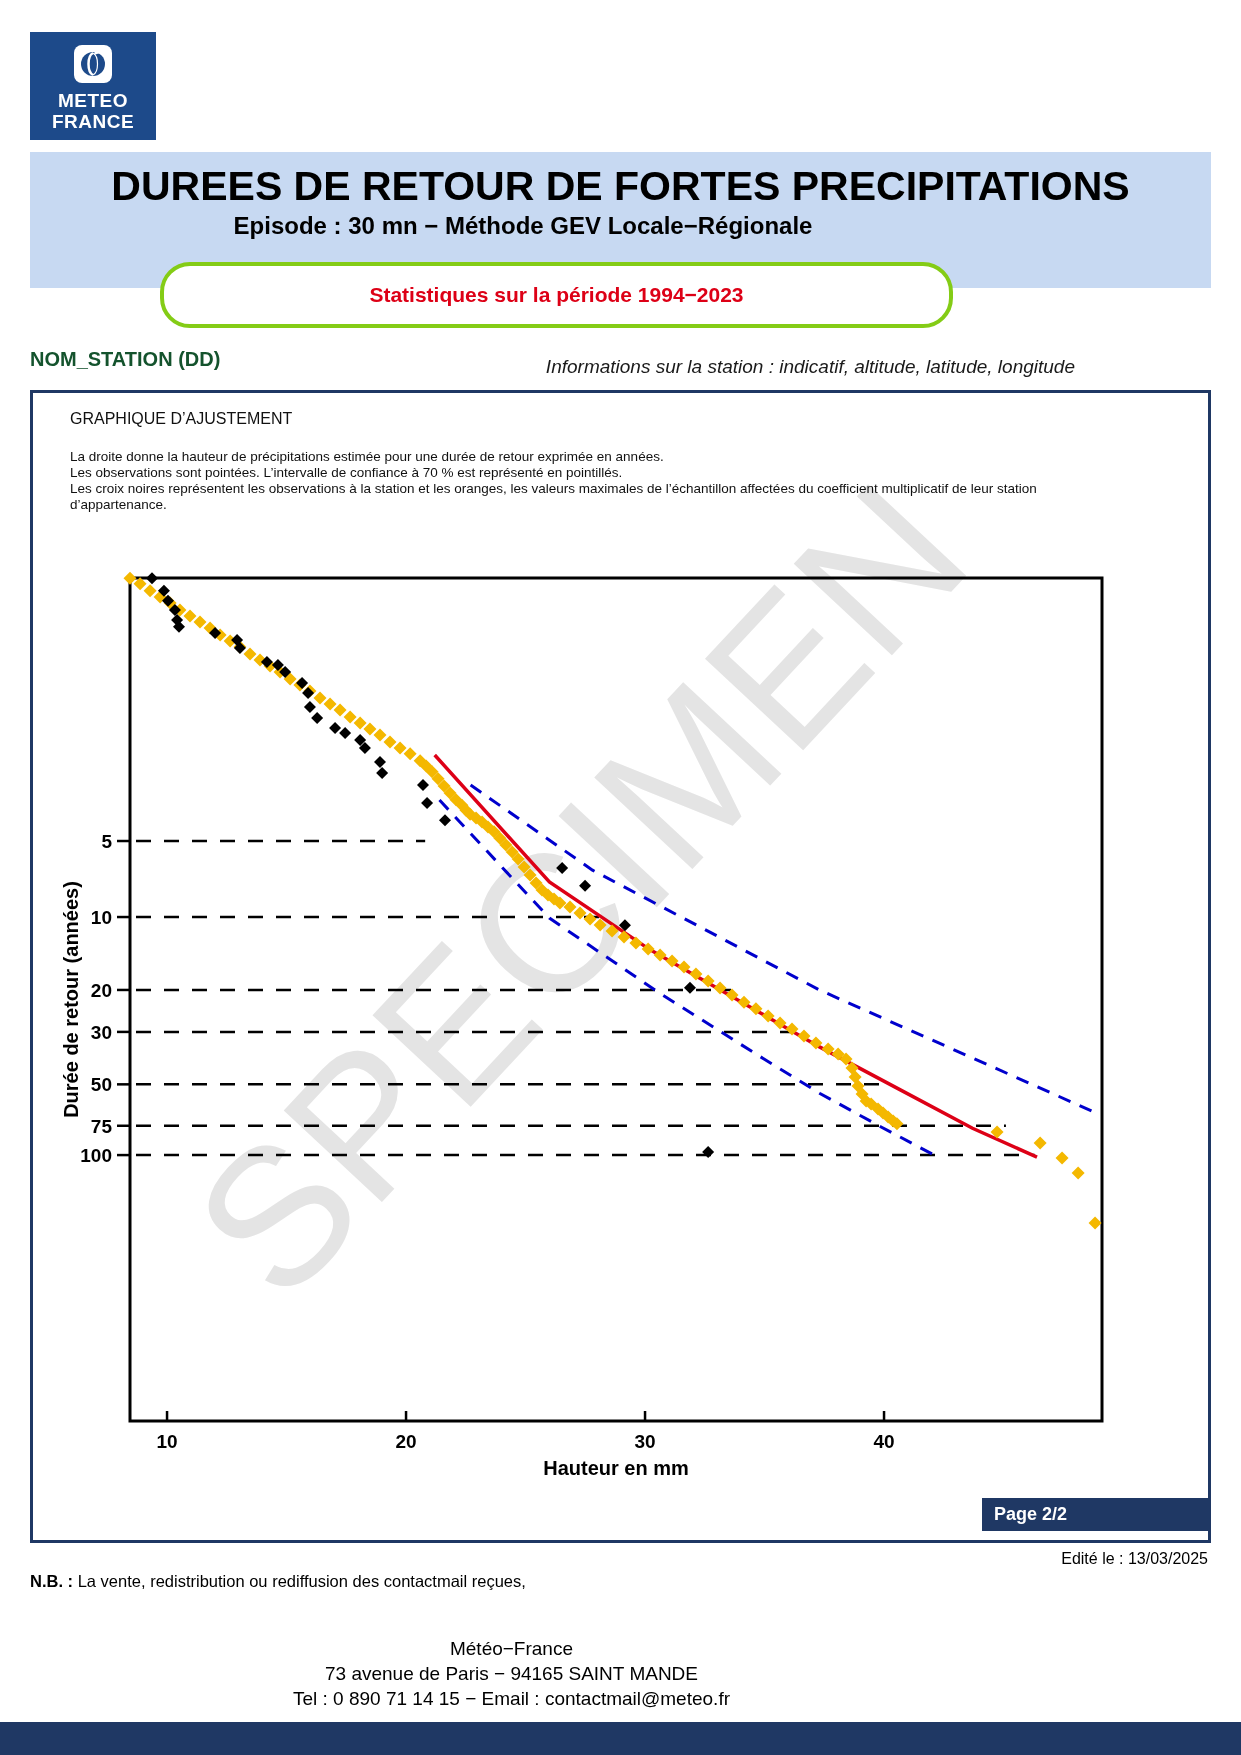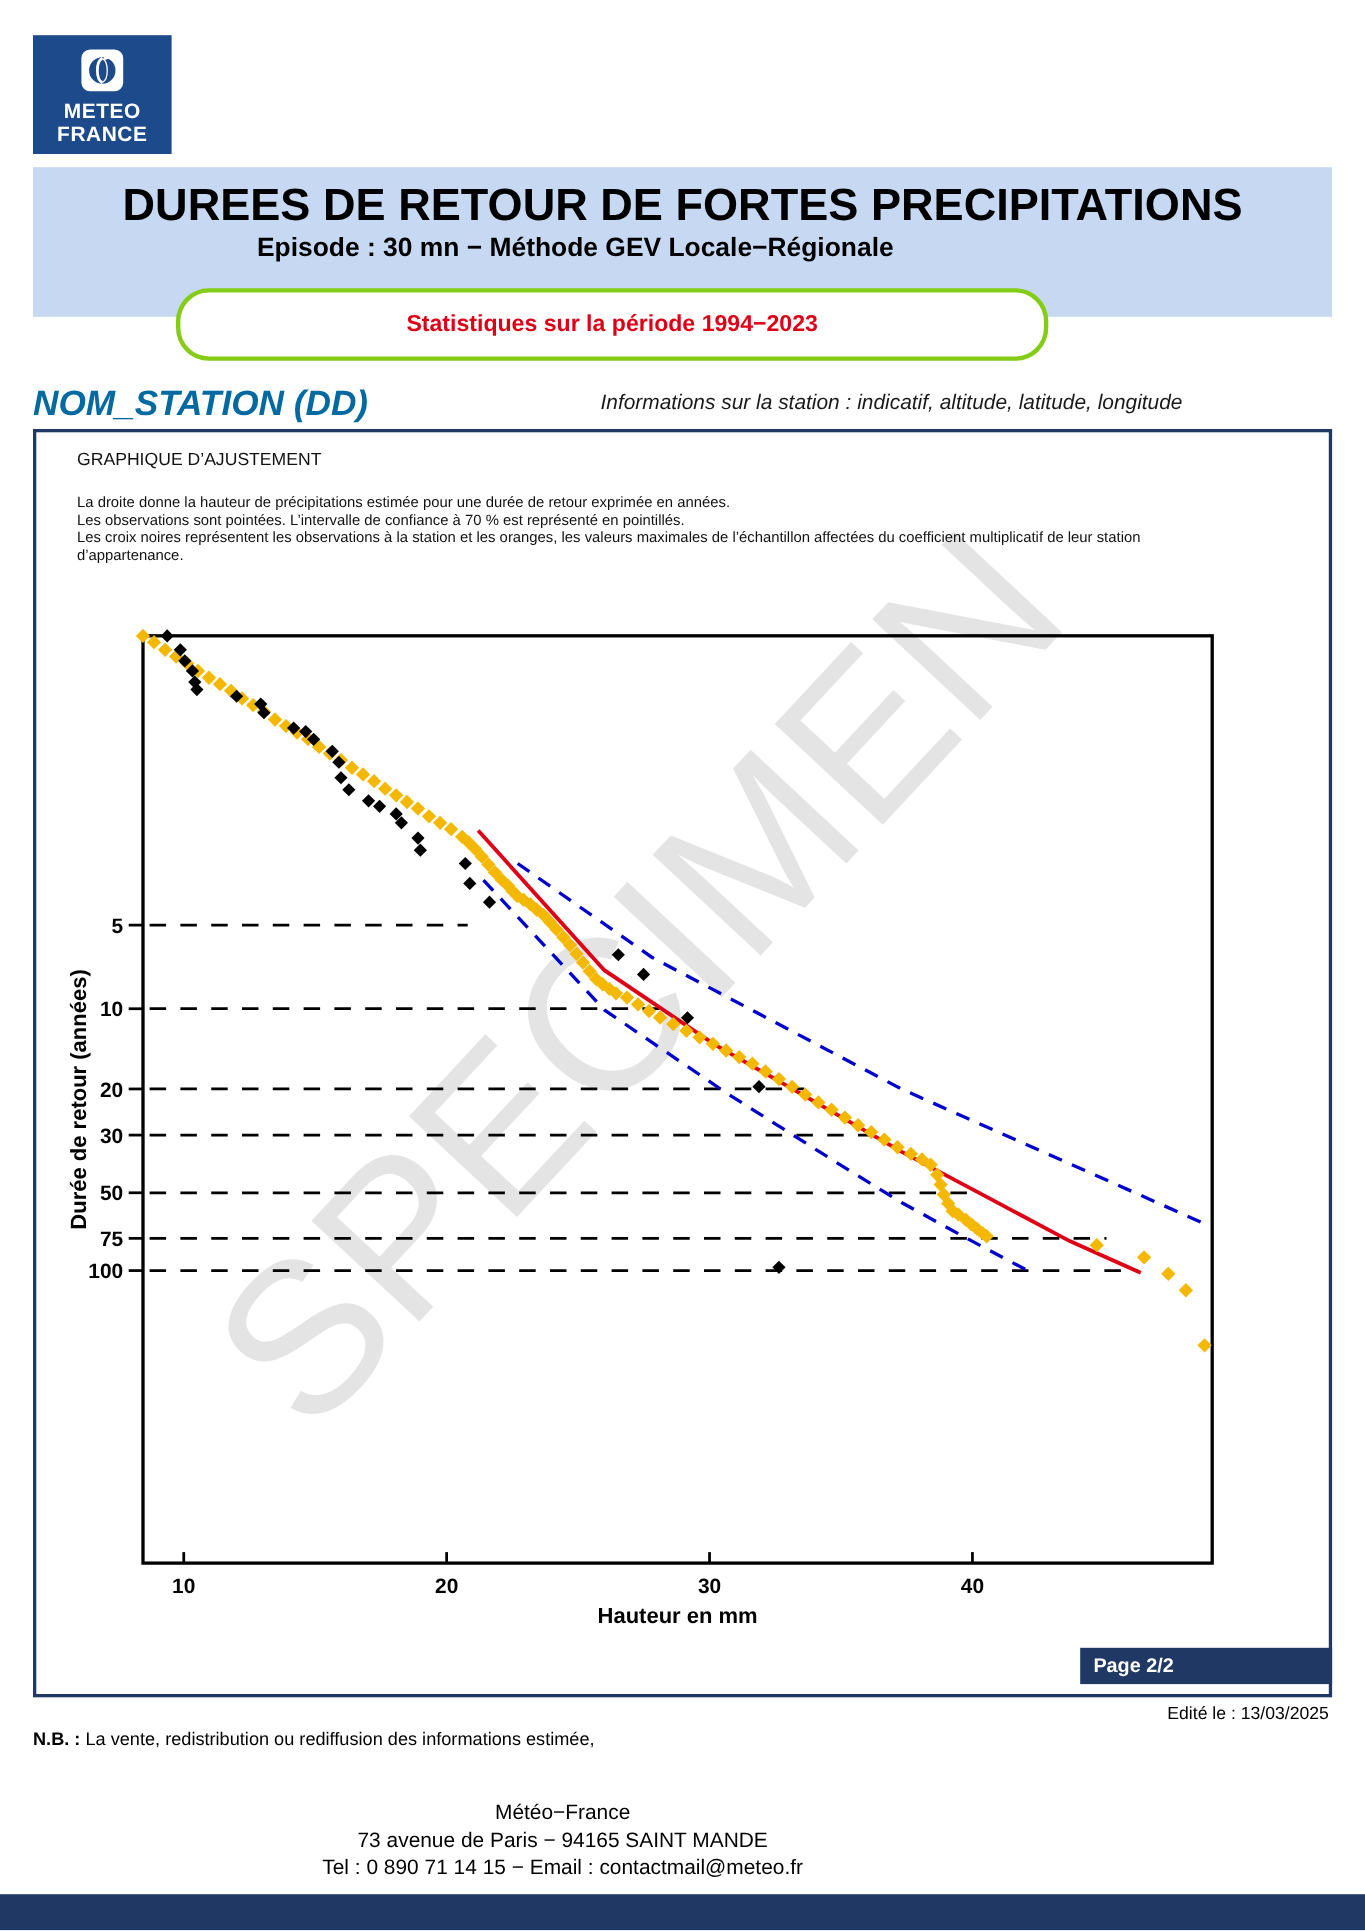--- a/index.html
+++ b/index.html
@@ -14,21 +14,21 @@
   
   #banner{left:30px;top:152px;width:1181px;height:136px;background:#c7d9f2;}
   #title{left:30px;top:163px;width:1181px;text-align:center;font-size:41px;
         font-weight:bold;color:#000;}
   #subtitle{left:30px;top:212px;width:986px;text-align:center;font-size:24px;
         font-weight:bold;color:#000;}
   #pill{left:160px;top:262px;width:785px;height:58px;background:#fff;
         border:4px solid #84cc16;border-radius:30px;display:flex;align-items:center;
         justify-content:center;}
   #pill span{color:#dd0016;font-size:21px;font-weight:bold;}
-  #station-name{left:30px;top:348px;font-size:32px;font-weight:bold;color:#0369a1;font-style:italic;}
+  #station-name{left:30px;top:348px;font-size:20px;font-weight:bold;color:#14532d;}
   #station-info{right:166px;top:356px;font-size:19px;font-style:italic;color:#1a1a1a;}
   
   #mainbox{left:30px;top:390px;width:1181px;height:1153px;border:3px solid #1f3864;
         box-sizing:border-box;background:transparent;}
   #graph-heading{left:70px;top:410px;font-size:16px;color:#111;}
   .desc{left:70px;font-size:13.5px;color:#111;}
   #watermark{left:20px;top:330px;width:1120px;height:1120px;display:flex;
         align-items:center;justify-content:center;transform:rotate(-47deg);
         color:#e4e4e4;font-size:195px;white-space:nowrap;z-index:0;}
   #chart-svg{left:0;top:0;z-index:1;}
@@ -241,20 +241,20 @@
       <path d="M585.0499139414802 879.8733184973377 L591.0499139414802 885.8733184973377 L585.0499139414802 891.8733184973377 L579.0499139414802 885.8733184973377 Z" fill="#000000"></path>
       <path d="M624.962380132776 919.2390887234694 L630.962380132776 925.2390887234694 L624.962380132776 931.2390887234694 L618.962380132776 925.2390887234694 Z" fill="#000000"></path>
       <path d="M689.9695106958446 981.8559789516167 L695.9695106958446 987.8559789516167 L689.9695106958446 993.8559789516167 L683.9695106958446 987.8559789516167 Z" fill="#000000"></path>
       <path d="M708.1332677649374 1146.0826364005688 L714.1332677649374 1152.0826364005688 L708.1332677649374 1158.0826364005688 L702.1332677649374 1152.0826364005688 Z" fill="#000000"></path>
       <text x="616" y="1475" text-anchor="middle" font-size="20" font-weight="bold" fill="#000000">Hauteur en mm</text>
       <text x="78" y="999.5" text-anchor="middle" font-size="20" font-weight="bold" fill="#000000" transform="rotate(-90 78 999.5)">Durée de retour (années)</text>
     </svg>
 
   <div class="abs" id="page-badge">Page 2/2</div>
   <div class="abs" id="edited">Edité le : 13/03/2025</div>
-  <div class="abs" id="nb-line1"><b>N.B. :</b><span> La vente, redistribution ou rediffusion des informations estimée,</span></div>
+  <div class="abs" id="nb-line1"><b>N.B. :</b><span> La vente, redistribution ou rediffusion des contactmail reçues,</span></div>
 
   <div class="abs footer-line" style="top:1638px;">Météo−France</div>
   <div class="abs footer-line" style="top:1663px;">73 avenue de Paris − 94165  SAINT MANDE</div>
   <div class="abs footer-line" style="top:1688px;">Tel : 0 890 71 14 15 − Email : contactmail@meteo.fr</div>
   <div class="abs" id="bottom-bar"></div>
 
 </div>
 
 </body></html>

